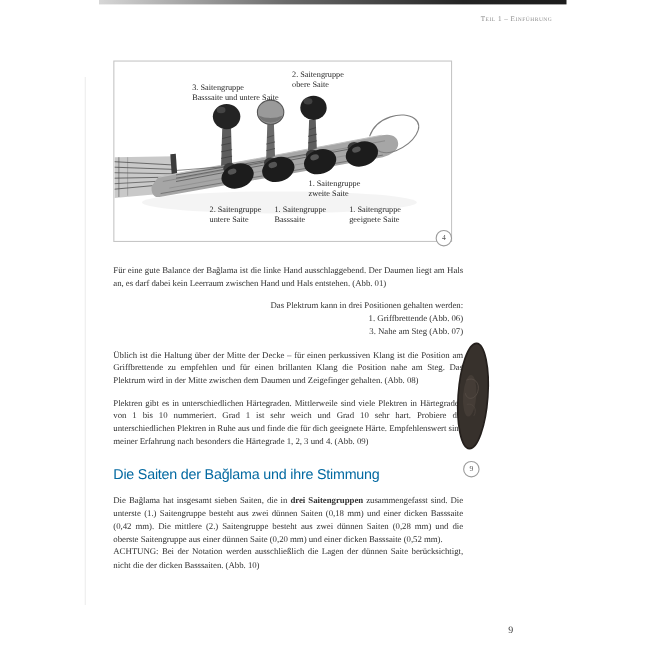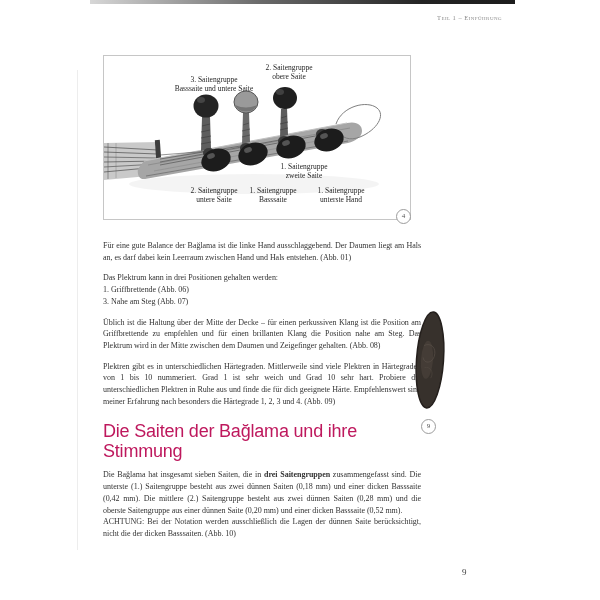--- a/index.html
+++ b/index.html
@@ -11,37 +11,37 @@
   .topbar{position:absolute;left:90px;top:0;width:425px;height:4px;
           background:linear-gradient(90deg, rgba(140,140,140,.35), #6a6a6a 40%, #242424 78%, #1c1c1c);}
   .header-title{position:absolute;left:437px;top:14px;font-size:6.5px;letter-spacing:.45px;
           font-variant:small-caps;color:#8b8b8b;white-space:nowrap;}
   .page-edge{position:absolute;left:77px;top:70px;width:1px;height:480px;background:#ededed;}
 
   
   .figure-box{position:absolute;left:103px;top:55px;width:306px;height:163px;
           border:1px solid #c6c6c6;background:#fff;}
   .figure-box svg{position:absolute;left:0;top:0;}
-  .fig-label{position:absolute;transform:translateX(-50%);text-align:center;
+  .fig-label{position:absolute;transform:translateX(-50%);
           font-size:7.5px;line-height:9px;color:#1f1f1f;white-space:nowrap;}
   .fig-label span{display:block;}
 
   .badge{position:absolute;width:13px;height:13px;border:1px solid #9c9c9c;border-radius:50%;
          background:#fff;color:#555;font-size:7px;line-height:13px;text-align:center;z-index:5;}
 
   
   .body-col{position:absolute;left:103px;top:240px;width:318px;color:#333;
             font-size:8px;line-height:11.7px;letter-spacing:-.03px;}
   .body-col p{margin:0 0 9px 0;}
   .just{text-align:justify;}
   .pgroup{margin:0 0 9px 0;}
-  .pgroup p{margin:0;text-align:left;}
+  .pgroup p{margin:0;text-align:right;}
   .m0{margin:0 0 0 0 !important;}
-  .heading{font-family:"Liberation Sans", sans-serif;font-weight:400;font-size:18px;
-           letter-spacing:-.2px;color:#be185d;margin:14px 0 8px 0;line-height:20px;}
+  .heading{font-family:"Liberation Sans", sans-serif;font-weight:400;font-size:13px;
+           letter-spacing:-.2px;color:#0369a1;margin:14px 0 8px 0;line-height:20px;}
 
   
   .plectrum{position:absolute;left:410px;top:306px;}
   .page-number{position:absolute;left:462px;top:567px;font-size:9px;color:#3c3c3c;}
 </style>
 </head>
 <body>
 
 <div class="page">
 
@@ -148,21 +148,21 @@
     <div class="fig-label" style="left:110px;top:130px">
       <span>2. Saitengruppe</span>
       <span>untere Saite</span>
     </div>
     <div class="fig-label" style="left:169px;top:130px">
       <span>1. Saitengruppe</span>
       <span>Basssaite</span>
     </div>
     <div class="fig-label" style="left:237px;top:130px">
       <span>1. Saitengruppe</span>
-      <span>unterste Hand</span>
+      <span>geeignete Saite</span>
     </div>
   </div>
 
   <div class="badge" style="left:396px;top:209px">4</div>
 
   <div class="body-col">
     <p class="just">Für eine gute Balance der Bağlama ist die linke Hand ausschlaggebend. Der Daumen liegt am Hals an, es darf dabei kein Leerraum zwischen Hand und Hals entstehen. (Abb. 01)</p>
     <div class="pgroup">
       <p>Das Plektrum kann in drei Positionen gehalten werden:</p>
       <p>1. Griffbrettende (Abb. 06)</p>

